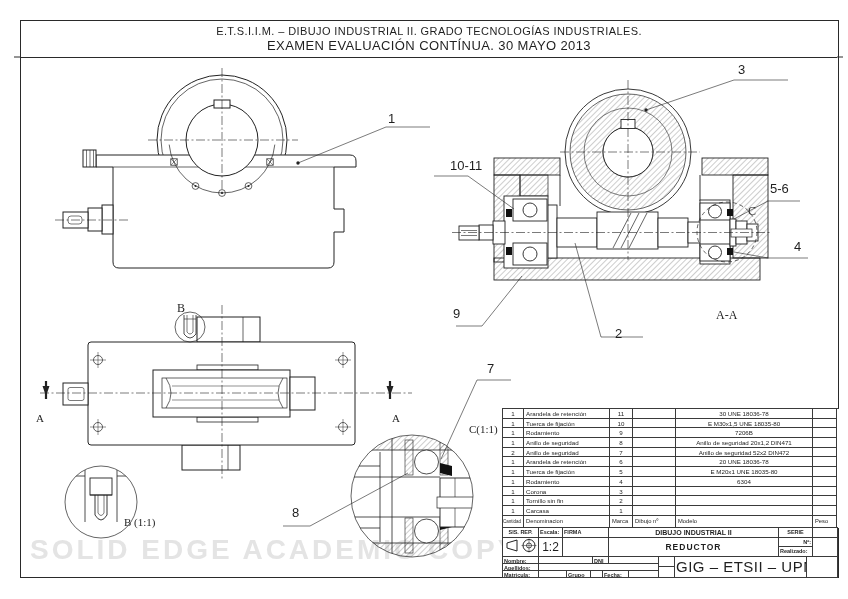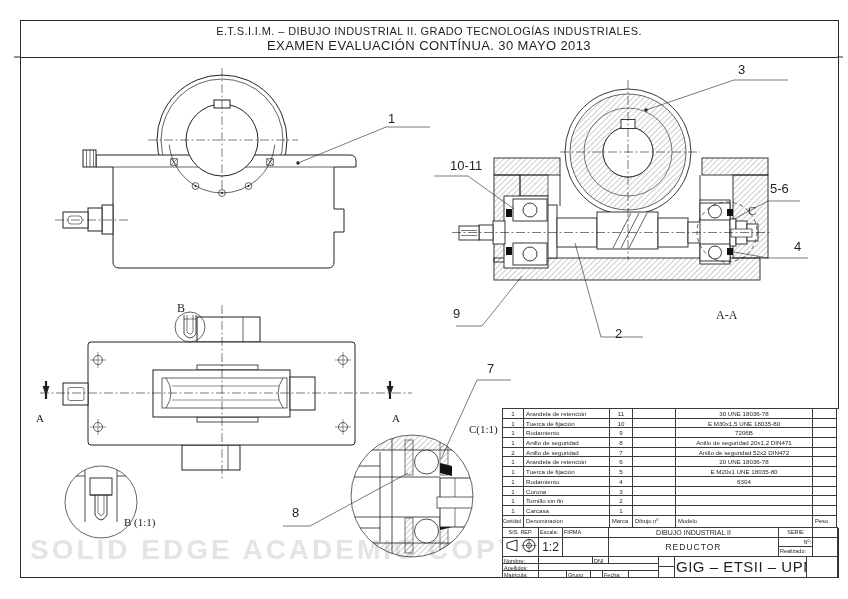--- a/index.html
+++ b/index.html
@@ -21,21 +21,21 @@
       border-left:1px solid #3a3a3a;border-top:1px solid #3a3a3a;font-size:6.2px;}
   .pt-row{display:grid;grid-template-columns:21px 86px 23px 43px 137px 24px;height:9.7px;}
   .pt-row.hdr{height:12px;font-size:5.8px;}
   .pt-cell{border-right:1px solid #3a3a3a;border-bottom:1px solid #3a3a3a;line-height:9.4px;
            overflow:hidden;white-space:nowrap;padding:0 2px;}
   .pt-row.hdr .pt-cell{line-height:11px;}
   .pt-cell.qty,.pt-cell.mark{text-align:center;padding:0;}
   .pt-cell.model{text-align:center;}
   .tb{position:absolute;z-index:3;background:#fff;border:1px solid #3a3a3a;box-sizing:border-box;
       font-size:5.5px;line-height:8px;overflow:hidden;white-space:nowrap;padding:0 1px;}
-  .tb.b{font-weight:400;}
+  .tb.b{font-weight:700;}
   .tb.c{text-align:center;}
   .sq{transform:scaleX(.78);transform-origin:left center;display:inline-block;}
 </style>
 </head>
 <body>
 
 <div class="page">
 
   <div class="watermark">SOLID EDGE ACADEMIC COPY</div>
 

